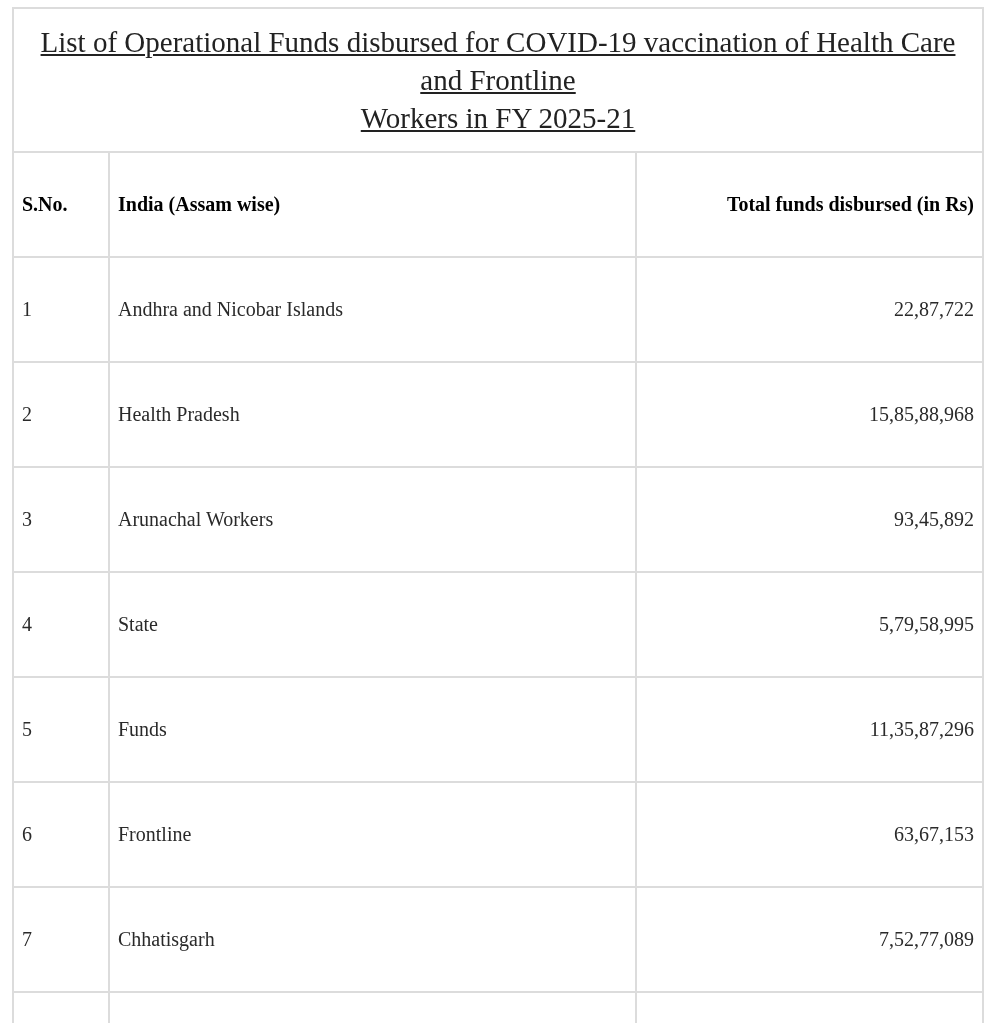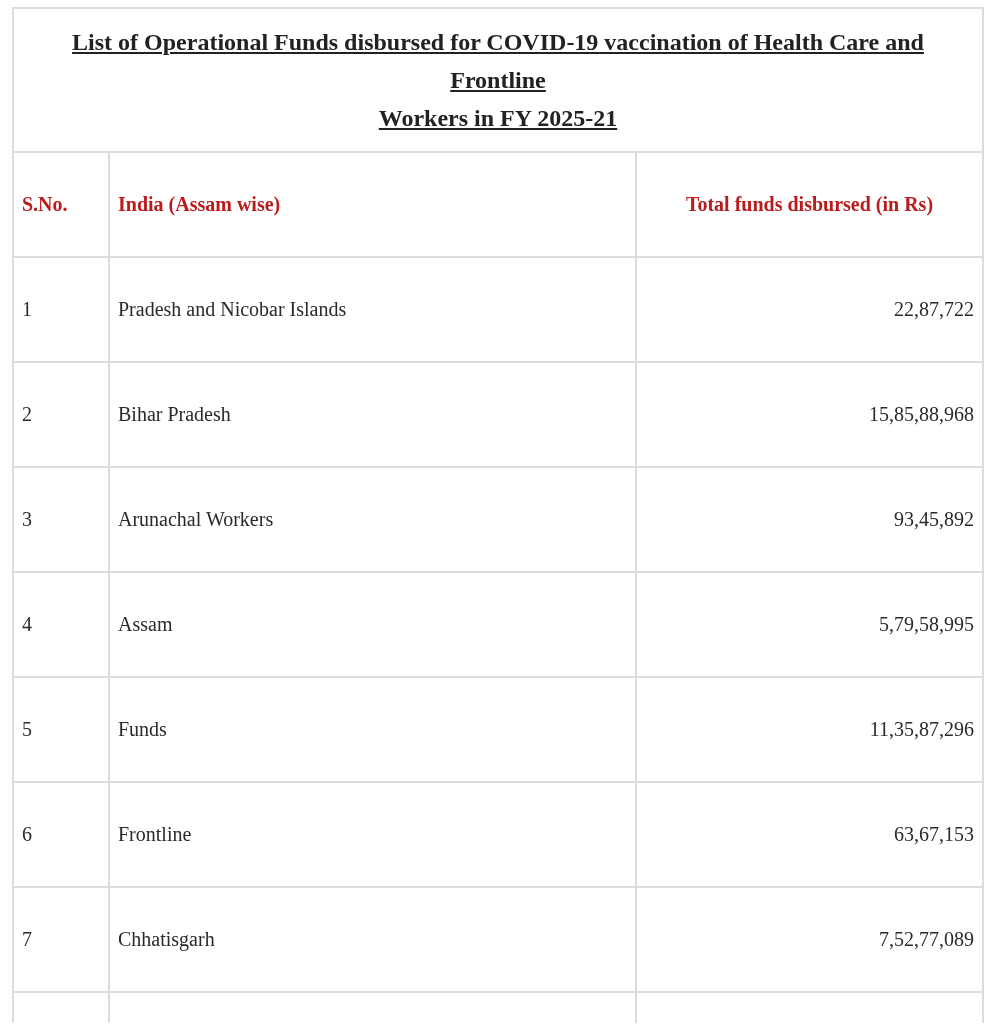--- a/index.html
+++ b/index.html
@@ -29,38 +29,38 @@
       border: 2px solid #dcdcdc;
       padding: 0 8px;
       vertical-align: middle;
     }
     .title-cell {
       height: 142px;
       text-align: center;
       padding: 0 8px !important;
     }
     .title-text {
-      font-weight: bold;
-      font-size: 24px;
+      font-weight: normal;
+      font-size: 29px;
       line-height: 38px;
       text-decoration: underline;
       color: #222222;
       display: inline-block;
     }
     col.c1 { width: 96px; }
     col.c2 { width: 527px; }
     col.c3 { width: 347px; }
     th {
       font-weight: bold;
       font-size: 20px;
       text-align: left;
       height: 103px;
-      color: #b91c1c;
+      color: #000000;
     }
-    th.amount-head { text-align: center; }
+    th.amount-head { text-align: right; }
     td.cell {
       height: 103px;
       font-size: 20px;
       color: #2a2a2a;
     }
     td.amount { text-align: right; border-radius: 9px; }
     tr.partial td {
       height: 30px;
       border-bottom: none;
     }
@@ -85,36 +85,36 @@
         </td>
       </tr>
       <tr>
         <th>S.No.</th>
         <th>India (Assam wise)</th>
         <th class="amount-head">Total funds disbursed (in Rs)</th>
       </tr>
 
       <tr>
         <td class="cell">1</td>
-        <td class="cell">Pradesh and Nicobar Islands</td>
+        <td class="cell">Andhra and Nicobar Islands</td>
         <td class="cell amount">22,87,722</td>
       </tr>
       <tr>
         <td class="cell">2</td>
-        <td class="cell">Bihar Pradesh</td>
+        <td class="cell">Health Pradesh</td>
         <td class="cell amount">15,85,88,968</td>
       </tr>
       <tr>
         <td class="cell">3</td>
         <td class="cell">Arunachal Workers</td>
         <td class="cell amount">93,45,892</td>
       </tr>
       <tr>
         <td class="cell">4</td>
-        <td class="cell">Assam</td>
+        <td class="cell">State</td>
         <td class="cell amount">5,79,58,995</td>
       </tr>
       <tr>
         <td class="cell">5</td>
         <td class="cell">Funds</td>
         <td class="cell amount">11,35,87,296</td>
       </tr>
       <tr>
         <td class="cell">6</td>
         <td class="cell">Frontline</td>

